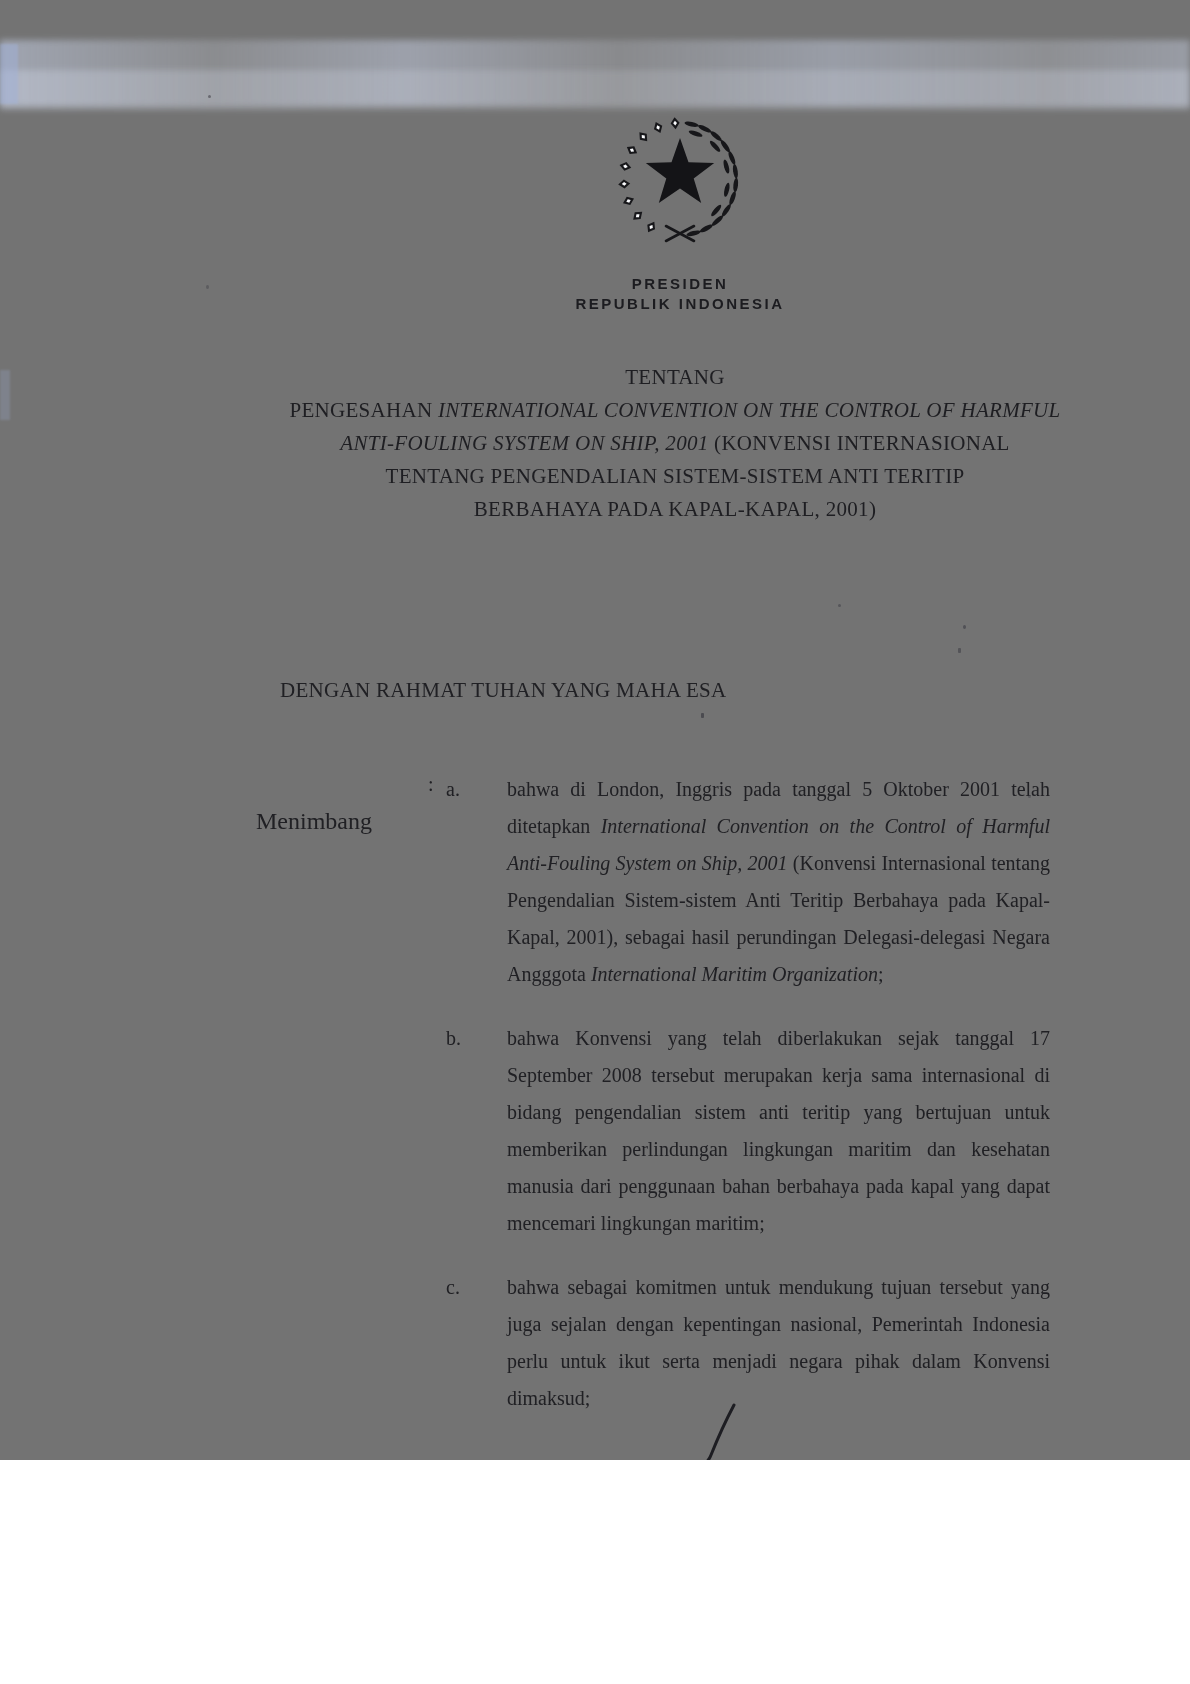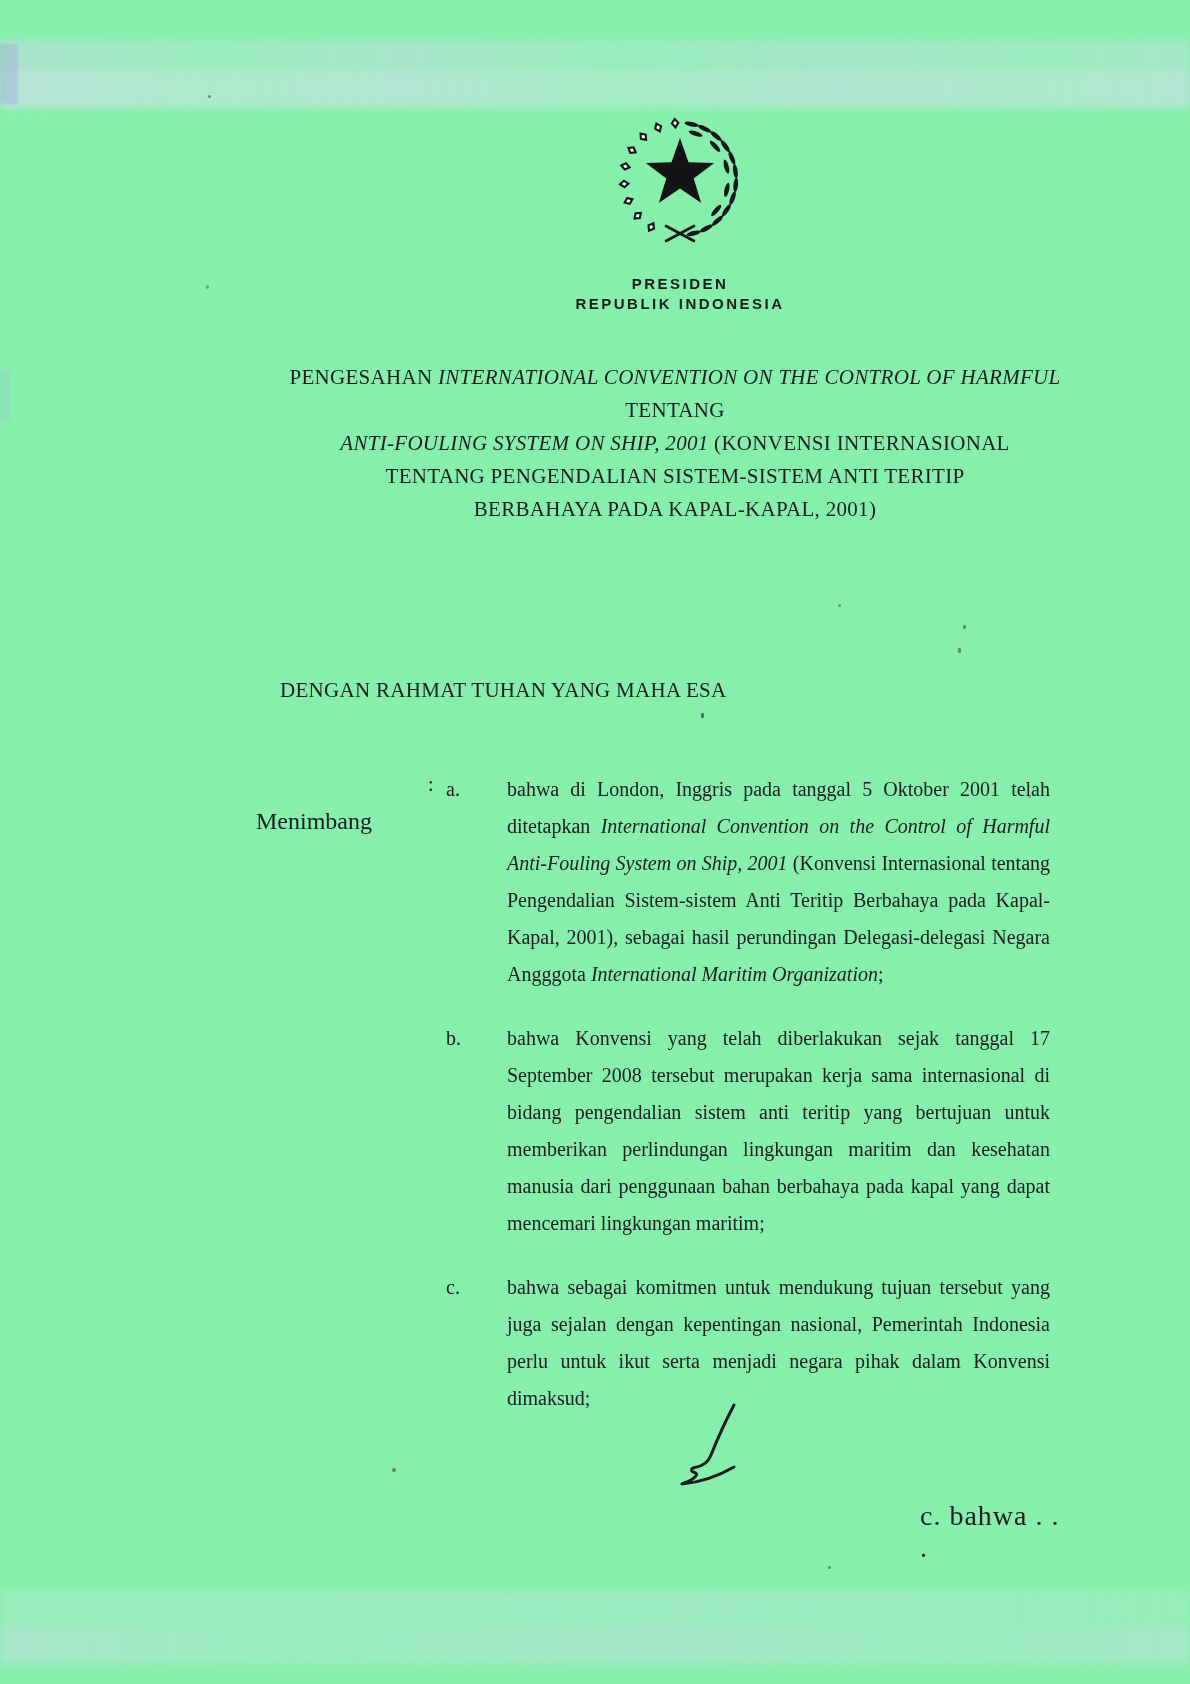--- a/index.html
+++ b/index.html
@@ -1,19 +1,19 @@
 <!DOCTYPE html>
 <html><head>
 <meta charset="utf-8">
 <style>
   html,body { margin:0; padding:0; background:#ffffff; }
   .page {
     position:relative;
-    width:1190px; height:1684px;
-    background:#86efac;
+    width:1190px; height:1460px;
+    background:#737373;
     overflow:hidden;
     font-family:"Liberation Serif", serif;
     color:#202024;
   }
   
   .scan-band { position:absolute; pointer-events:none; filter:blur(3px); }
   .band-top {
     left:0; top:40px; width:100%; height:66px;
     background:linear-gradient(90deg,
       rgba(205,215,238,.50) 0%, rgba(226,231,246,.22) 18%,
@@ -138,22 +138,22 @@
 
     <path d="M56,133 L84,118 M56,118 L84,133" stroke="#17171a" stroke-width="2.6" stroke-linecap="round" fill="none"></path>
   </svg>
 
   <div class="letterhead">
     <div>PRESIDEN</div>
     <div>REPUBLIK INDONESIA</div>
   </div>
 
   <div class="title-block">
+    <div>TENTANG</div>
     <div><span>PENGESAHAN </span><span class="it">INTERNATIONAL CONVENTION ON THE CONTROL OF HARMFUL</span></div>
-    <div>TENTANG</div>
     <div><span class="it">ANTI-FOULING SYSTEM ON SHIP, 2001</span><span> (KONVENSI INTERNASIONAL</span></div>
     <div>TENTANG PENGENDALIAN SISTEM-SISTEM ANTI TERITIP</div>
     <div>BERBAHAYA PADA KAPAL-KAPAL, 2001)</div>
   </div>
 
   <div class="invocation">DENGAN RAHMAT TUHAN YANG MAHA ESA</div>
 
   <div class="considering-label">Menimbang</div>
   <div class="considering-colon">:</div>
   <div class="items">

